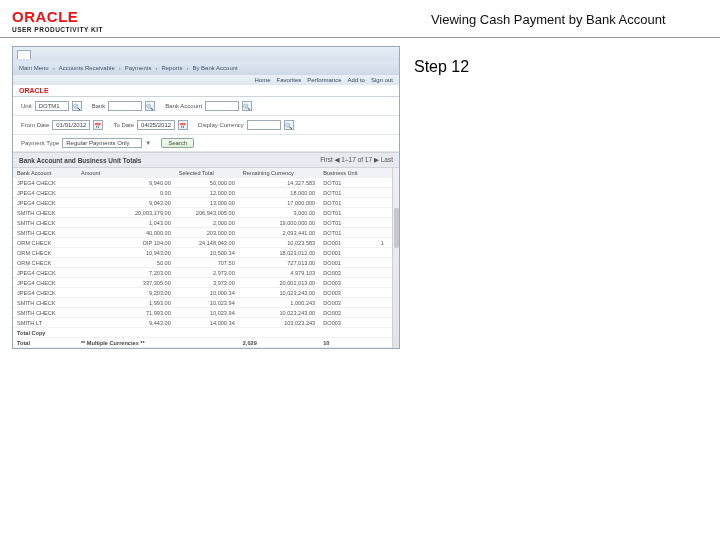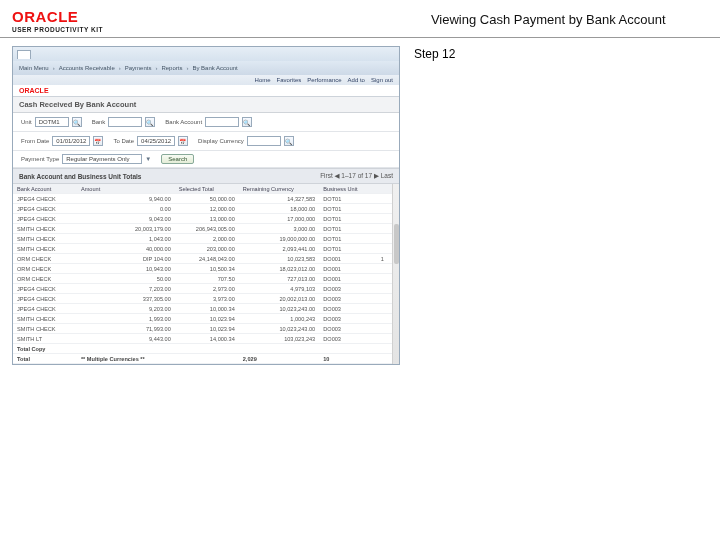--- a/index.html
+++ b/index.html
@@ -13,21 +13,21 @@
   .logo-row { display: flex; align-items: center; gap: 4px; }
   .oracle-logo {
     color: #e11; font-weight: 900; font-size: 15px; letter-spacing: 0.5px;
     font-family: Arial, sans-serif;
   }
   .logo-sub { font-size: 6.5px; letter-spacing: 0.5px; color: #222; font-weight: 700; margin-top: 1px; }
   .page-title { flex: 1; text-align: left; font-size: 13px; color: #111; padding-top: 4px; padding-left: 320px; }
   .body { display: flex; flex: 1; }
   .left { width: 405px; padding: 8px 6px 8px 12px; }
   .right { flex: 1; padding: 8px 12px 8px 8px; border-left: 1px solid transparent; }
-  .step { font-size: 12px; margin-bottom: 18px; margin-top: 1px; }
+  .step { font-size: 16px; margin-bottom: 18px; margin-top: 12px; }
   .instr { font-size: 12px; line-height: 1.35; }
   .instr b { font-weight: 700; }
   
   .app {
     width: 388px; border: 1px solid #9ab; font-size: 6px; color: #444;
     background: #fff;
   }
   .app .app-top {
     display: flex; align-items: center; background: linear-gradient(#e6eef6,#d6e2ee);
     height: 14px; padding: 0 4px; gap: 3px;
@@ -127,21 +127,20 @@
           <span>By Bank Account</span>
         </div>
         <div class="nav">
           <span>Home</span>
           <span>Favorites</span>
           <span>Performance</span>
           <span>Add to</span>
           <span>Sign out</span>
         </div>
         <div class="brand">ORACLE</div>
-        <div class="subtitle">Cash Received By Bank Account</div>
 
         <div class="filters">
           <div class="field">
             <span class="lbl">Unit</span>
             <span class="inp">DOTM1</span>
             <span class="srch">🔍</span>
           </div>
           <div class="field">
             <span class="lbl">Bank</span>
             <span class="inp"></span>

